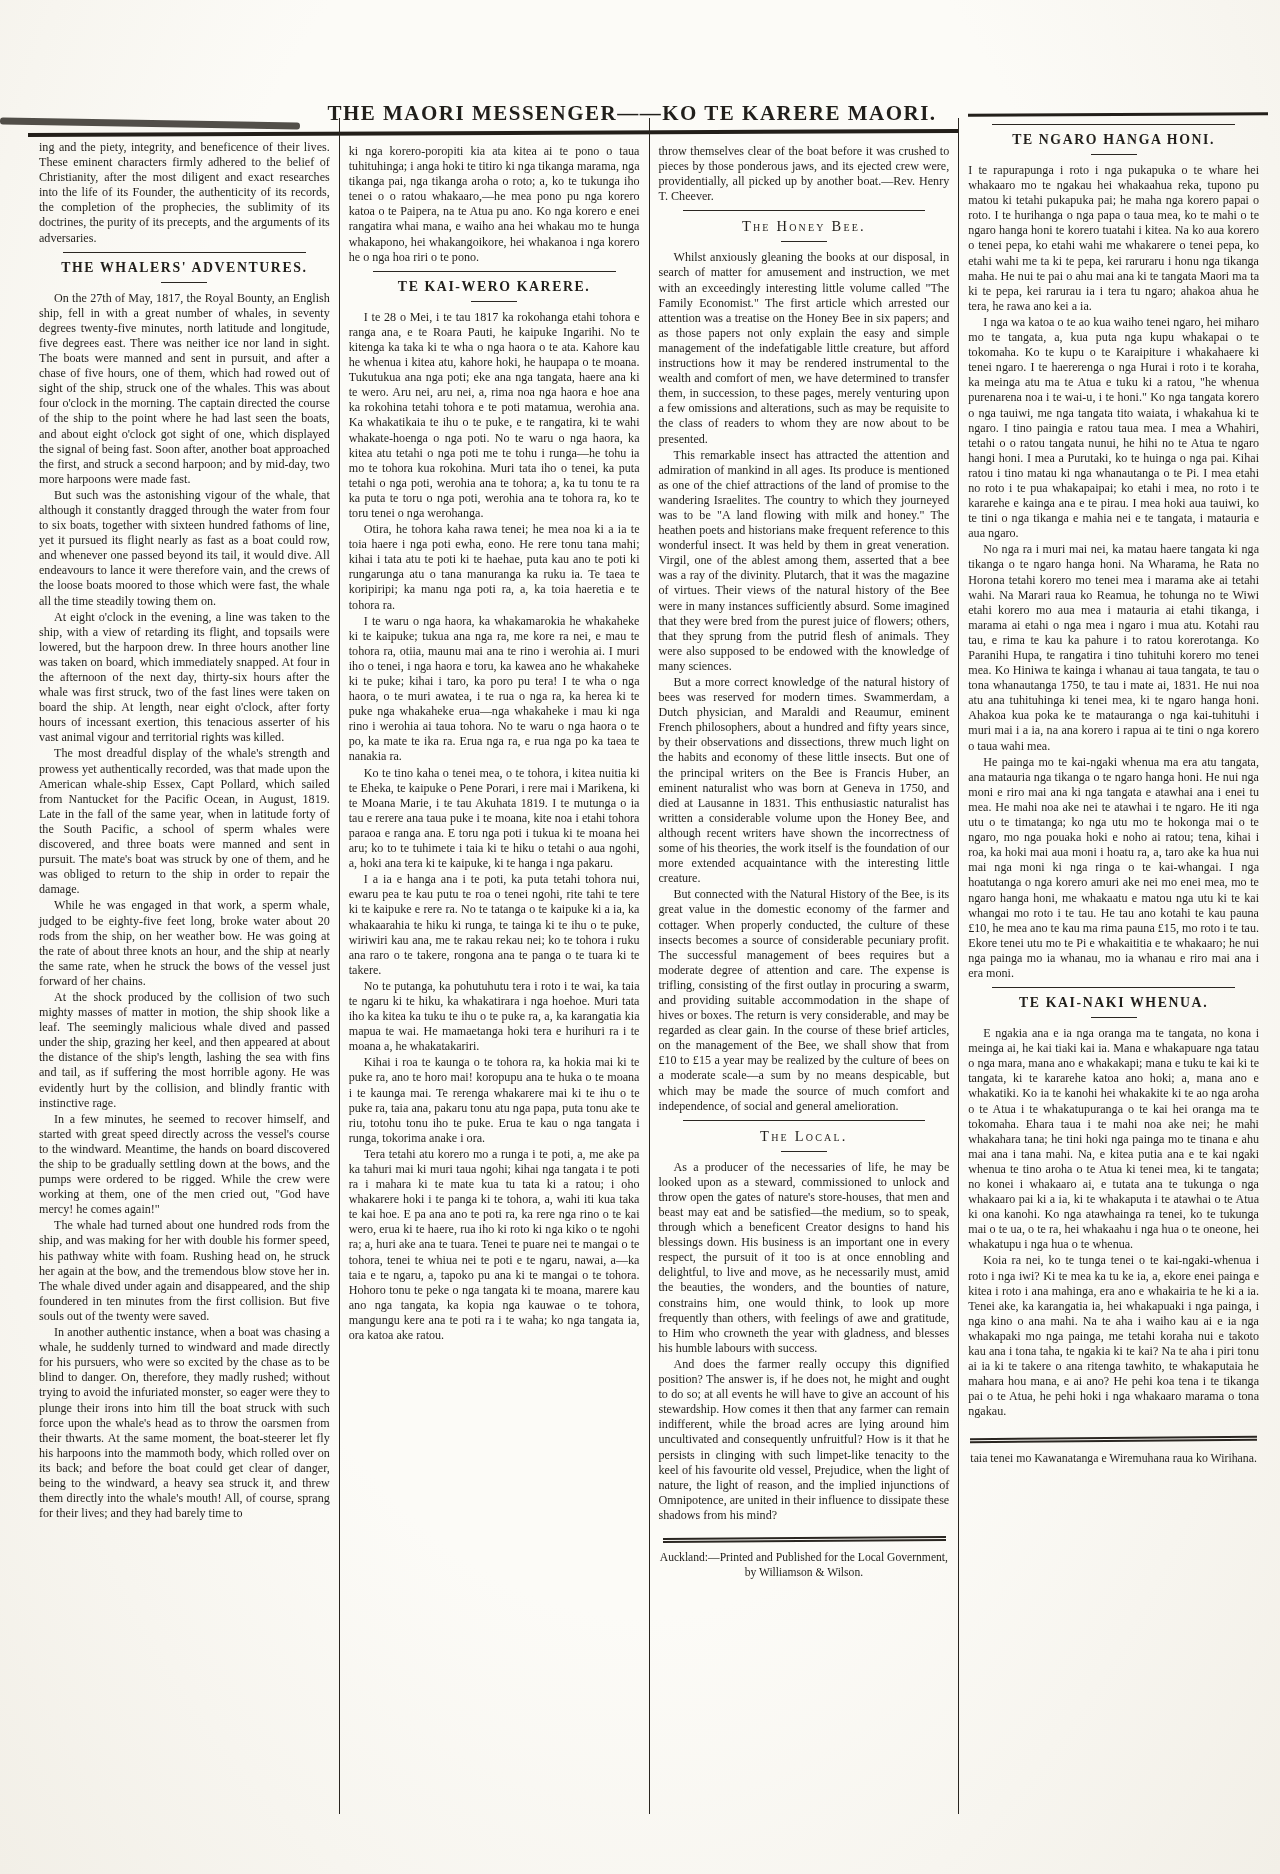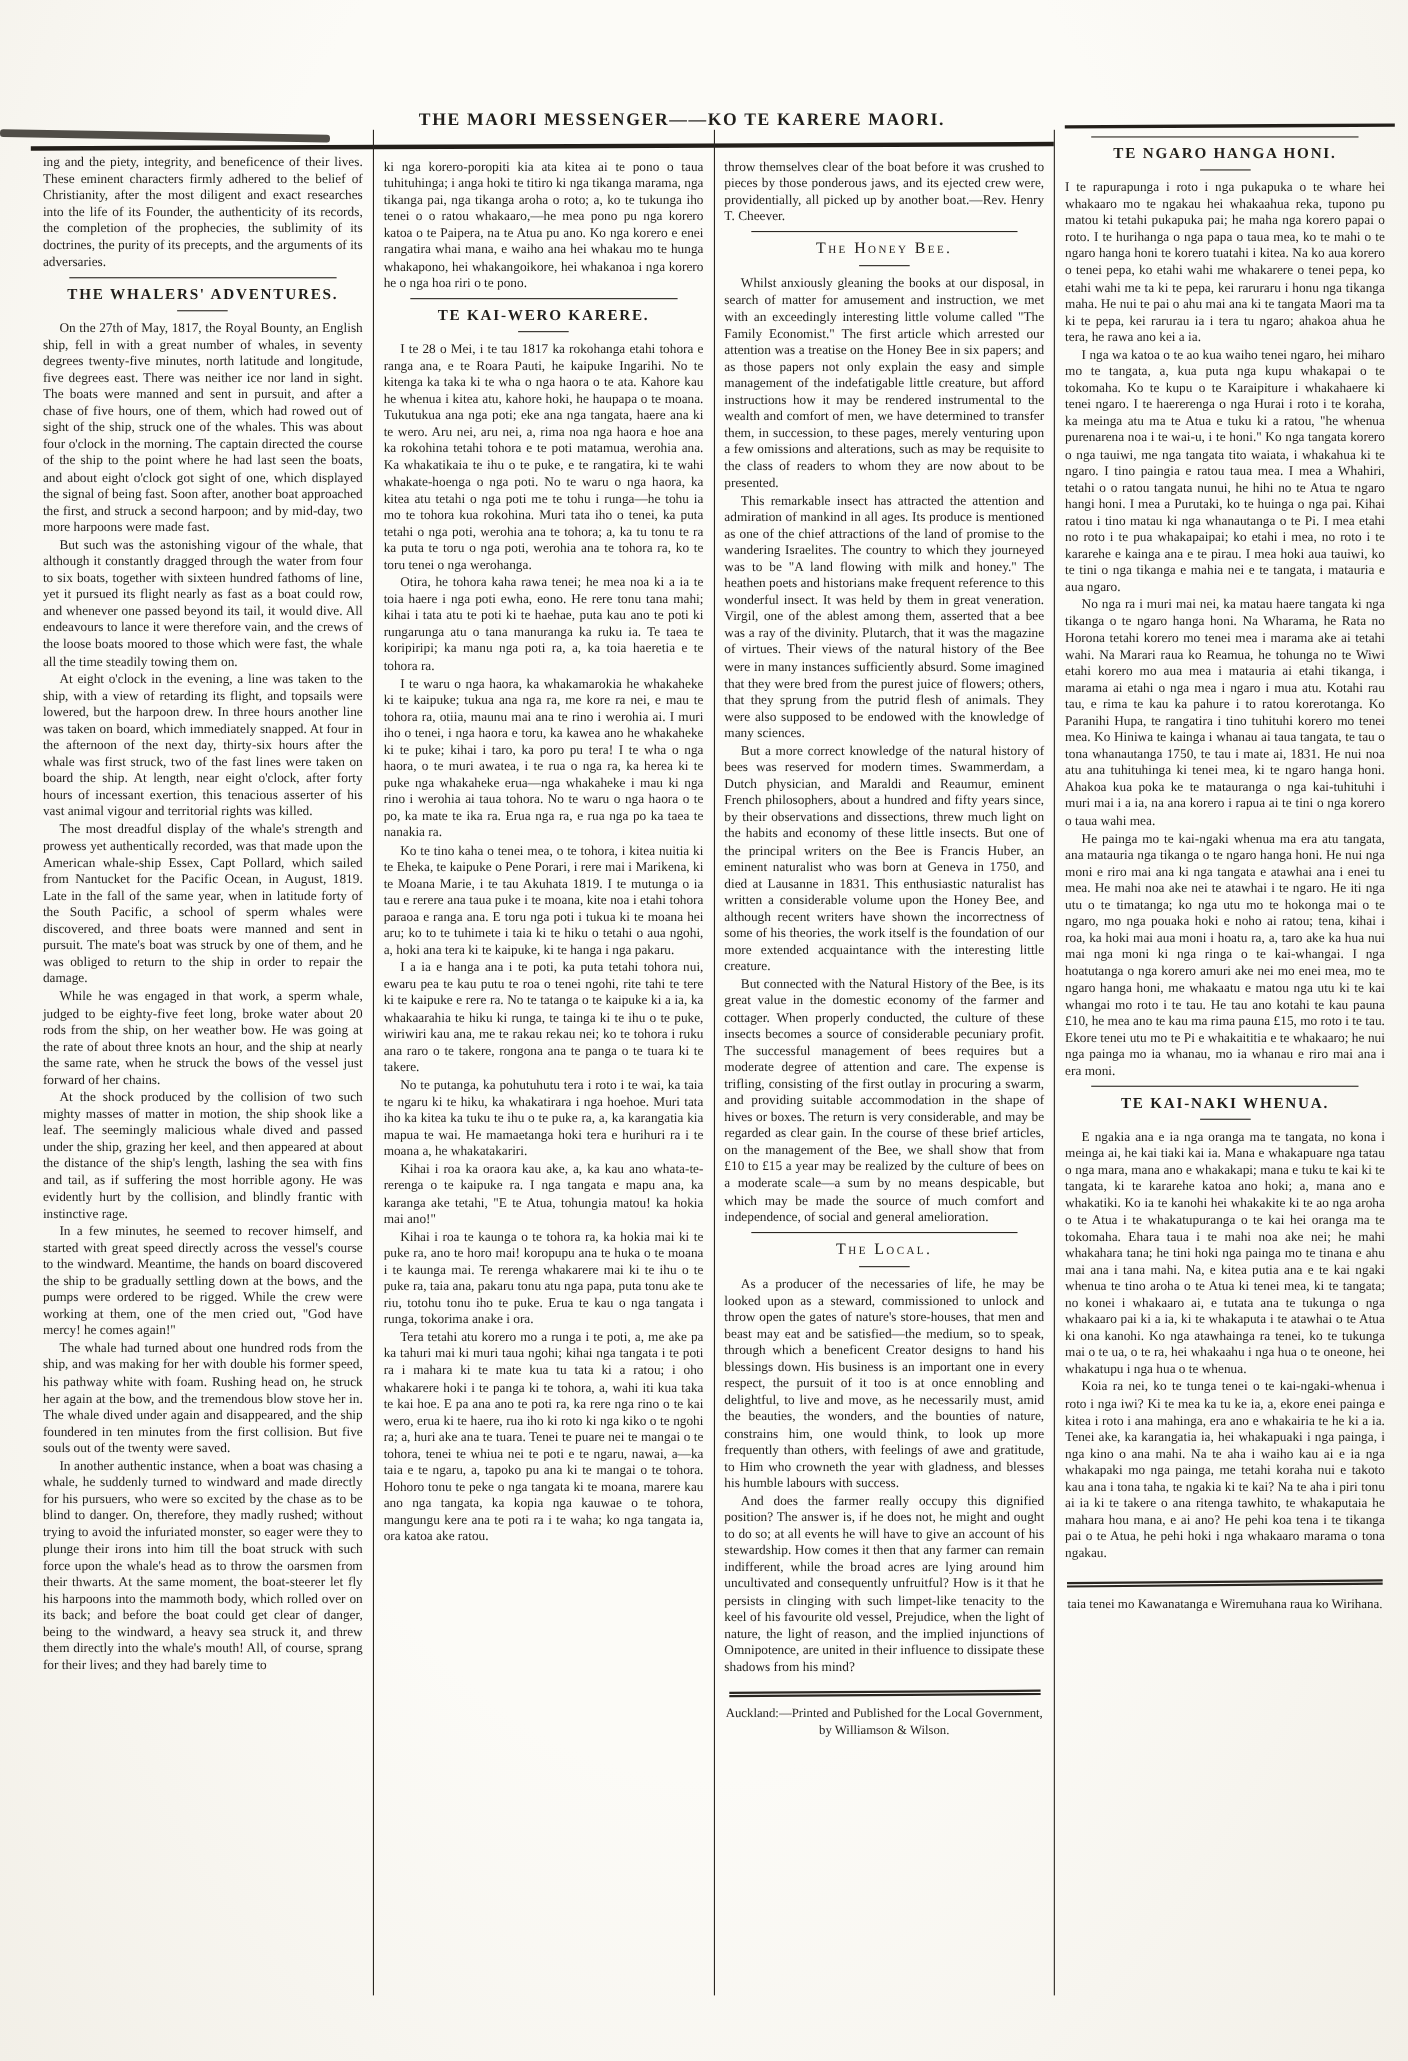--- a/index.html
+++ b/index.html
@@ -7,22 +7,22 @@
     width:1280px;height:1874px;
     background:#e9e7e1;
     font-family:"Liberation Serif","DejaVu Serif",serif;
     color:#211f1b;
   }
   .page{
     position:relative;width:1280px;height:1874px;overflow:hidden;
     background:radial-gradient(ellipse at 50% 38%, #fcfbf7 55%, #f2efe7 100%);
   }
   .masthead{
-    position:absolute;top:101px;left:270px;width:700px;
-    text-align:center;font-weight:bold;font-size:16px;letter-spacing:1.5px;
+    position:absolute;top:101px;left:282px;width:700px;
+    text-align:center;font-weight:bold;font-size:21px;letter-spacing:1.5px;
     white-space:nowrap;
   }
   .head-rule{
     position:absolute;top:131px;left:28px;width:930px;height:4px;
     background:#231f1a;transform:rotate(-0.25deg);
   }
   .head-rule-right{
     position:absolute;top:113px;left:968px;width:300px;height:3px;
     background:#231f1a;transform:rotate(-0.3deg);
   }
@@ -106,21 +106,20 @@
 
     <div class="col col-2">
       <p class="para first">ki nga korero-poropiti kia ata kitea ai te pono o taua tuhituhinga; i anga hoki te titiro ki nga tikanga marama, nga tikanga pai, nga tikanga aroha o roto; a, ko te tukunga iho tenei o o ratou whakaaro,—he mea pono pu nga korero katoa o te Paipera, na te Atua pu ano. Ko nga korero e enei rangatira whai mana, e waiho ana hei whakau mo te hunga whakapono, hei whakangoikore, hei whakanoa i nga korero he o nga hoa riri o te pono.</p>
       <h2 class="heading">TE KAI-WERO KARERE.</h2>
       <p class="para">I te 28 o Mei, i te tau 1817 ka rokohanga etahi tohora e ranga ana, e te Roara Pauti, he kaipuke Ingarihi. No te kitenga ka taka ki te wha o nga haora o te ata. Kahore kau he whenua i kitea atu, kahore hoki, he haupapa o te moana. Tukutukua ana nga poti; eke ana nga tangata, haere ana ki te wero. Aru nei, aru nei, a, rima noa nga haora e hoe ana ka rokohina tetahi tohora e te poti matamua, werohia ana. Ka whakatikaia te ihu o te puke, e te rangatira, ki te wahi whakate-hoenga o nga poti. No te waru o nga haora, ka kitea atu tetahi o nga poti me te tohu i runga—he tohu ia mo te tohora kua rokohina. Muri tata iho o tenei, ka puta tetahi o nga poti, werohia ana te tohora; a, ka tu tonu te ra ka puta te toru o nga poti, werohia ana te tohora ra, ko te toru tenei o nga werohanga.</p>
       <p class="para">Otira, he tohora kaha rawa tenei; he mea noa ki a ia te toia haere i nga poti ewha, eono. He rere tonu tana mahi; kihai i tata atu te poti ki te haehae, puta kau ano te poti ki rungarunga atu o tana manuranga ka ruku ia. Te taea te koripiripi; ka manu nga poti ra, a, ka toia haeretia e te tohora ra.</p>
       <p class="para">I te waru o nga haora, ka whakamarokia he whakaheke ki te kaipuke; tukua ana nga ra, me kore ra nei, e mau te tohora ra, otiia, maunu mai ana te rino i werohia ai. I muri iho o tenei, i nga haora e toru, ka kawea ano he whakaheke ki te puke; kihai i taro, ka poro pu tera! I te wha o nga haora, o te muri awatea, i te rua o nga ra, ka herea ki te puke nga whakaheke erua—nga whakaheke i mau ki nga rino i werohia ai taua tohora. No te waru o nga haora o te po, ka mate te ika ra. Erua nga ra, e rua nga po ka taea te nanakia ra.</p>
       <p class="para">Ko te tino kaha o tenei mea, o te tohora, i kitea nuitia ki te Eheka, te kaipuke o Pene Porari, i rere mai i Marikena, ki te Moana Marie, i te tau Akuhata 1819. I te mutunga o ia tau e rerere ana taua puke i te moana, kite noa i etahi tohora paraoa e ranga ana. E toru nga poti i tukua ki te moana hei aru; ko to te tuhimete i taia ki te hiku o tetahi o aua ngohi, a, hoki ana tera ki te kaipuke, ki te hanga i nga pakaru.</p>
       <p class="para">I a ia e hanga ana i te poti, ka puta tetahi tohora nui, ewaru pea te kau putu te roa o tenei ngohi, rite tahi te tere ki te kaipuke e rere ra. No te tatanga o te kaipuke ki a ia, ka whakaarahia te hiku ki runga, te tainga ki te ihu o te puke, wiriwiri kau ana, me te rakau rekau nei; ko te tohora i ruku ana raro o te takere, rongona ana te panga o te tuara ki te takere.</p>
       <p class="para">No te putanga, ka pohutuhutu tera i roto i te wai, ka taia te ngaru ki te hiku, ka whakatirara i nga hoehoe. Muri tata iho ka kitea ka tuku te ihu o te puke ra, a, ka karangatia kia mapua te wai. He mamaetanga hoki tera e hurihuri ra i te moana a, he whakatakariri.</p>
-      <p class="para">Kihai i roa ka oraora kau ake, a, ka kau ano whata-te-rerenga o te kaipuke ra. I nga tangata e mapu ana, ka karanga ake tetahi, "E te Atua, tohungia matou! ka hokia mai ano!"</p>
       <p class="para">Kihai i roa te kaunga o te tohora ra, ka hokia mai ki te puke ra, ano te horo mai! koropupu ana te huka o te moana i te kaunga mai. Te rerenga whakarere mai ki te ihu o te puke ra, taia ana, pakaru tonu atu nga papa, puta tonu ake te riu, totohu tonu iho te puke. Erua te kau o nga tangata i runga, tokorima anake i ora.</p>
       <p class="para">Tera tetahi atu korero mo a runga i te poti, a, me ake pa ka tahuri mai ki muri taua ngohi; kihai nga tangata i te poti ra i mahara ki te mate kua tu tata ki a ratou; i oho whakarere hoki i te panga ki te tohora, a, wahi iti kua taka te kai hoe. E pa ana ano te poti ra, ka rere nga rino o te kai wero, erua ki te haere, rua iho ki roto ki nga kiko o te ngohi ra; a, huri ake ana te tuara. Tenei te puare nei te mangai o te tohora, tenei te whiua nei te poti e te ngaru, nawai, a—ka taia e te ngaru, a, tapoko pu ana ki te mangai o te tohora. Hohoro tonu te peke o nga tangata ki te moana, marere kau ano nga tangata, ka kopia nga kauwae o te tohora, mangungu kere ana te poti ra i te waha; ko nga tangata ia, ora katoa ake ratou.</p>
     </div>
 
     <div class="col col-3">
       <p class="para first">throw themselves clear of the boat before it was crushed to pieces by those ponderous jaws, and its ejected crew were, providentially, all picked up by another boat.—Rev. Henry T. Cheever.</p>
       <h2 class="heading sc">The Honey Bee.</h2>
       <p class="para">Whilst anxiously gleaning the books at our disposal, in search of matter for amusement and instruction, we met with an exceedingly interesting little volume called "The Family Economist." The first article which arrested our attention was a treatise on the Honey Bee in six papers; and as those papers not only explain the easy and simple management of the indefatigable little creature, but afford instructions how it may be rendered instrumental to the wealth and comfort of men, we have determined to transfer them, in succession, to these pages, merely venturing upon a few omissions and alterations, such as may be requisite to the class of readers to whom they are now about to be presented.</p>
       <p class="para">This remarkable insect has attracted the attention and admiration of mankind in all ages. Its produce is mentioned as one of the chief attractions of the land of promise to the wandering Israelites. The country to which they journeyed was to be "A land flowing with milk and honey." The heathen poets and historians make frequent reference to this wonderful insect. It was held by them in great veneration. Virgil, one of the ablest among them, asserted that a bee was a ray of the divinity. Plutarch, that it was the magazine of virtues. Their views of the natural history of the Bee were in many instances sufficiently absurd. Some imagined that they were bred from the purest juice of flowers; others, that they sprung from the putrid flesh of animals. They were also supposed to be endowed with the knowledge of many sciences.</p>
       <p class="para">But a more correct knowledge of the natural history of bees was reserved for modern times. Swammerdam, a Dutch physician, and Maraldi and Reaumur, eminent French philosophers, about a hundred and fifty years since, by their observations and dissections, threw much light on the habits and economy of these little insects. But one of the principal writers on the Bee is Francis Huber, an eminent naturalist who was born at Geneva in 1750, and died at Lausanne in 1831. This enthusiastic naturalist has written a considerable volume upon the Honey Bee, and although recent writers have shown the incorrectness of some of his theories, the work itself is the foundation of our more extended acquaintance with the interesting little creature.</p>

